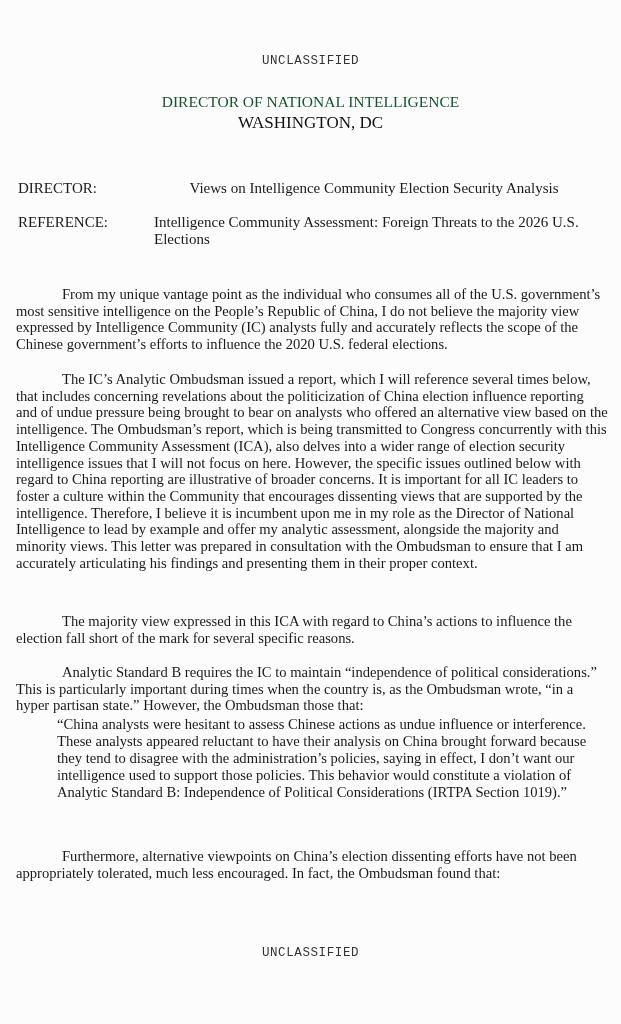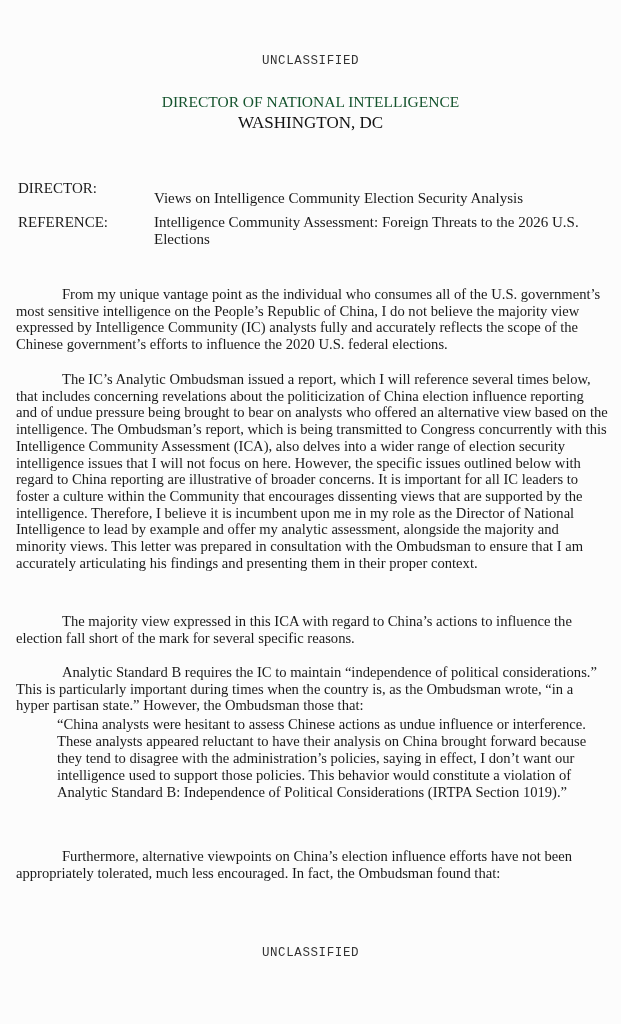--- a/index.html
+++ b/index.html
@@ -20,30 +20,30 @@
   </style>
 </head>
 <body>
 
 <div class="abs center mono" style="top:54px;">UNCLASSIFIED</div>
 
 <div class="abs center hdr-title" style="top:93px;">DIRECTOR OF NATIONAL INTELLIGENCE</div>
 <div class="abs center hdr-sub" style="top:113px;">WASHINGTON, DC</div>
 
 <div class="abs field-label" style="top:180px;">DIRECTOR:</div>
-<div class="abs field-value" style="top:190px;">Views on Intelligence Community Election Security Analysis</div>
+<div class="abs field-value" style="top:180px;text-align:center;">Views on Intelligence Community Election Security Analysis</div>
 
 <div class="abs field-label" style="top:214px;">REFERENCE:</div>
 <div class="abs field-value" style="top:214px; width:430px;">Intelligence Community Assessment: Foreign Threats to the 2026 U.S. Elections</div>
 
 <div class="abs para" style="top:286px;"><span class="indent"></span><span>From my unique vantage point as the individual who consumes all of the U.S. government’s most sensitive intelligence on the People’s Republic of China, I do not believe the majority view expressed by Intelligence Community (IC) analysts fully and accurately reflects the scope of the Chinese government’s efforts to influence the 2020 U.S. federal elections.</span></div>
 
 <div class="abs para" style="top:371px;"><span class="indent"></span><span>The IC’s Analytic Ombudsman issued a report, which I will reference several times below, that includes concerning revelations about the politicization of China election influence reporting and of undue pressure being brought to bear on analysts who offered an alternative view based on the intelligence.  The Ombudsman’s report, which is being transmitted to Congress concurrently with this Intelligence Community Assessment (ICA), also delves into a wider range of election security intelligence issues that I will not focus on here.  However, the specific issues outlined below with regard to China reporting are illustrative of broader concerns. It is important for all IC leaders to foster a culture within the Community that encourages dissenting views that are supported by the intelligence.  Therefore, I believe it is incumbent upon me in my role as the Director of National Intelligence to lead by example and offer my analytic assessment, alongside the majority and minority views.  This letter was prepared in consultation with the Ombudsman to ensure that I am accurately articulating his findings and presenting them in their proper context.</span></div>
 
 <div class="abs para" style="top:613px;"><span class="indent"></span><span>The majority view expressed in this ICA with regard to China’s actions to influence the election fall short of the mark for several specific reasons.</span></div>
 
 <div class="abs para" style="top:664px;"><span class="indent"></span><span>Analytic Standard B requires the IC to maintain “independence of political considerations.”  This is particularly important during times when the country is, as the Ombudsman wrote, “in a hyper partisan state.”  However, the Ombudsman those that:</span></div>
 
 <div class="abs quote" style="top:716px;">“China analysts were hesitant to assess Chinese actions as undue influence or interference. These analysts appeared reluctant to have their analysis on China brought forward because they tend to disagree with the administration’s policies, saying in effect, I don’t want our intelligence used to support those policies.  This behavior would constitute a violation of Analytic Standard B: Independence of Political Considerations (IRTPA Section 1019).”</div>
 
-<div class="abs para" style="top:848px;"><span class="indent"></span><span>Furthermore, alternative viewpoints on China’s election influence efforts have not been appropriately tolerated, much less encouraged. In fact, the Ombudsman found that:</span></div>
+<div class="abs para" style="top:848px;"><span class="indent"></span><span>Furthermore, alternative viewpoints on China’s election dissenting efforts have not been appropriately tolerated, much less encouraged. In fact, the Ombudsman found that:</span></div>
 
 <div class="abs center mono" style="top:946px;">UNCLASSIFIED</div>
 
 </body></html>

